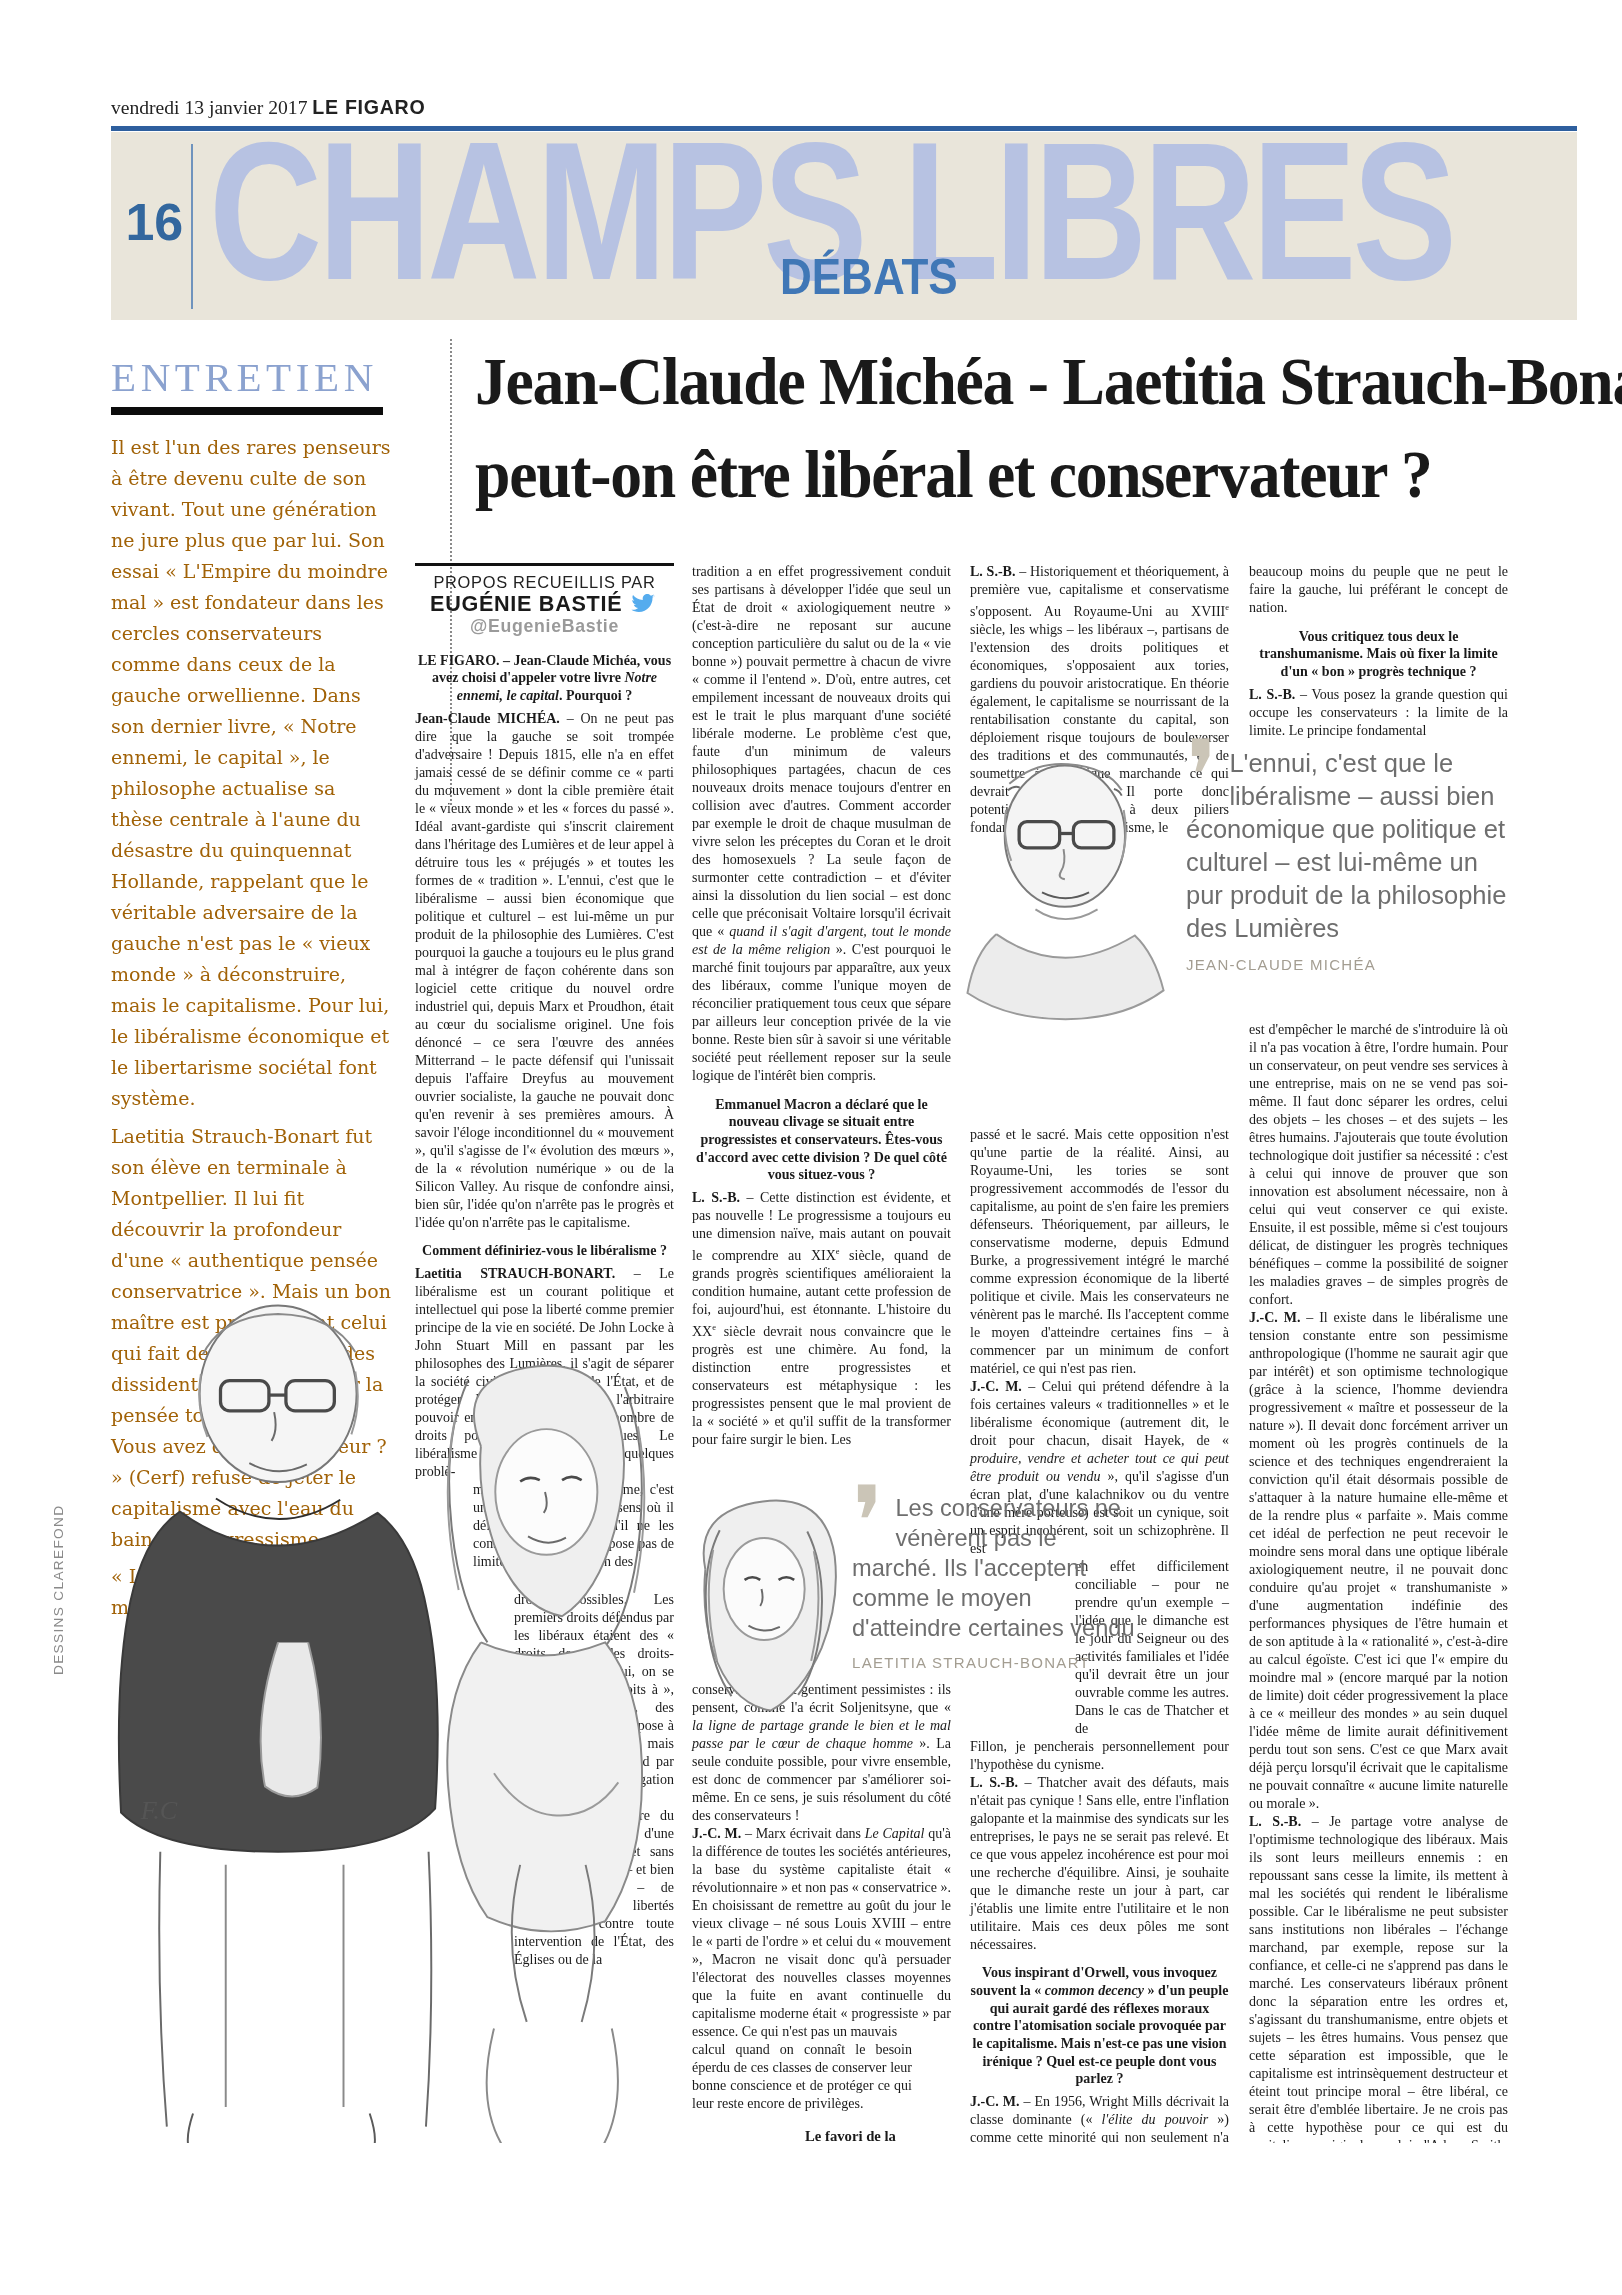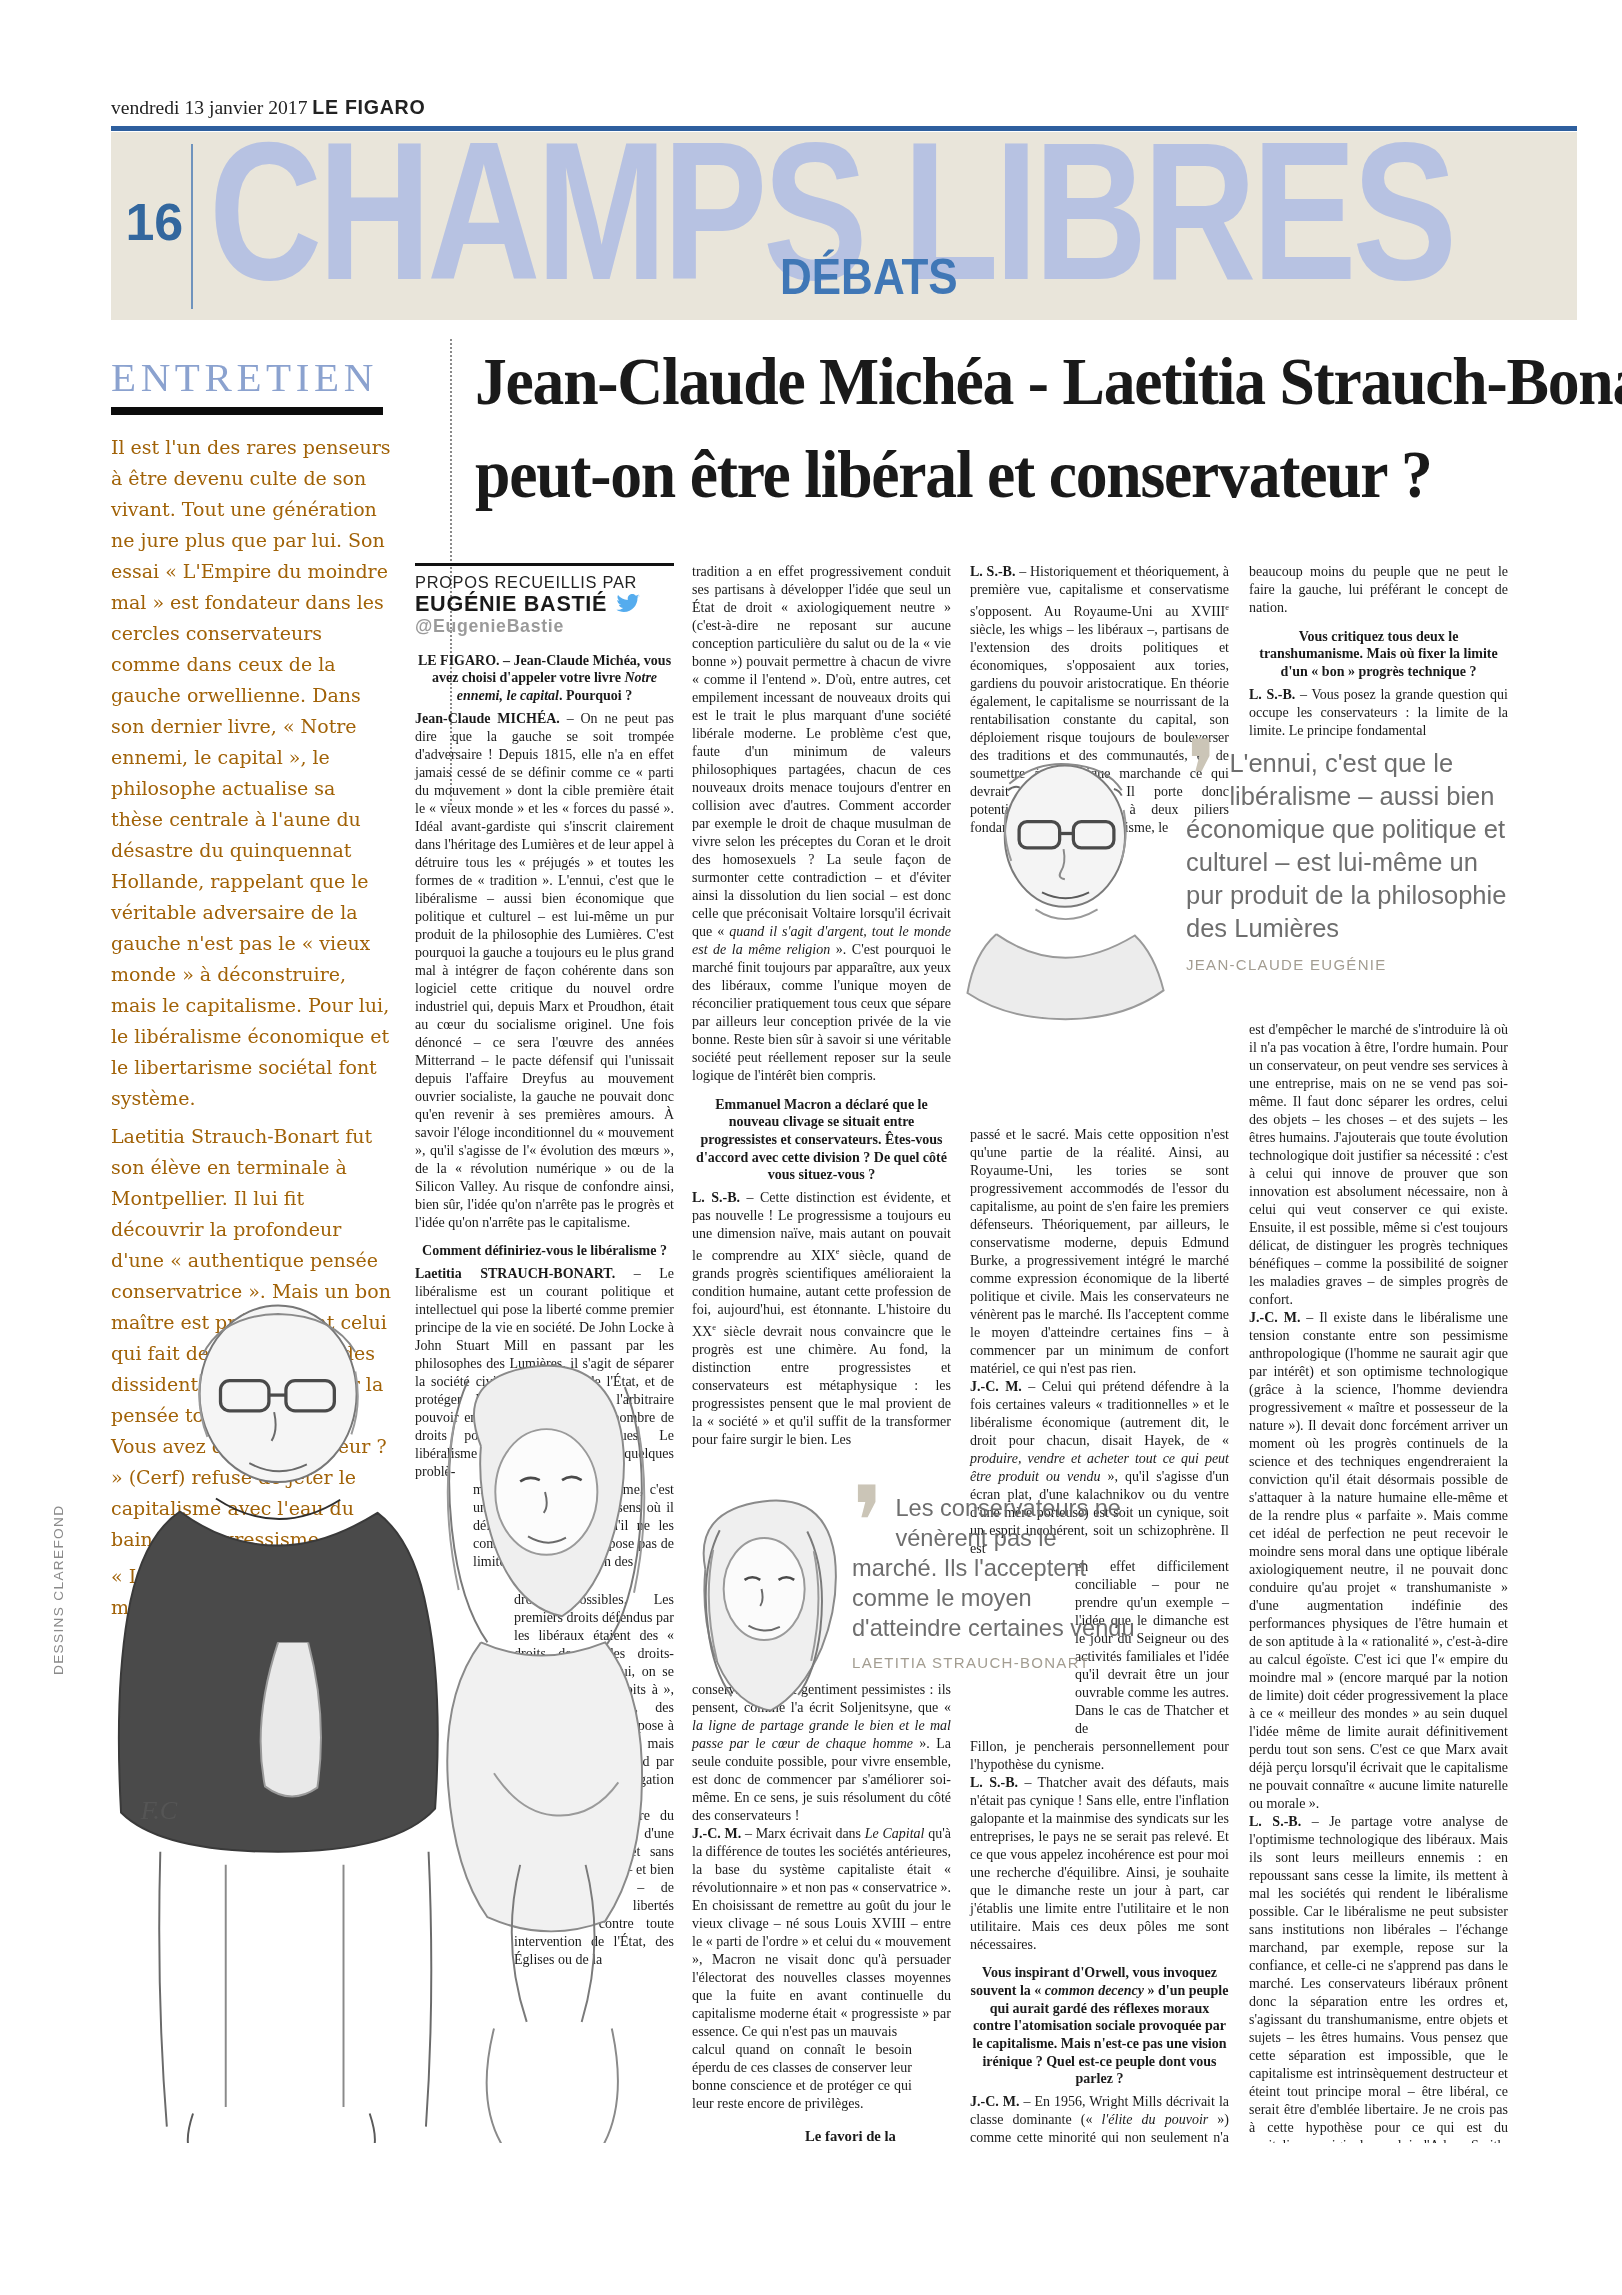--- a/index.html
+++ b/index.html
@@ -36,21 +36,21 @@
   .p b{font-weight:700;}
   .q{font-weight:700;margin:10.5px 0 5.2px 0;text-align:center;line-height:17.7px;}
   .sp{width:100%;}
   .indent1{margin-left:58px;}
   .narrowA{margin-left:99px;}
   .narrowB5{margin-right:39px;}
   .boldq{font-weight:700;margin-left:113px;margin-top:14.4px;width:143px;text-align:left;line-height:19px;font-size:14.7px;}
   .cIndent{margin-left:105px;}
   
   .byrule{height:2.6px;background:#111;margin-bottom:7.9px;}
-  .byline{font-family:"Liberation Sans",sans-serif;text-align:left;margin-bottom:17px;}
+  .byline{font-family:"Liberation Sans",sans-serif;text-align:center;margin-bottom:17px;}
   .by1{font-size:16.4px;color:#222;letter-spacing:0.7px;}
   .by2{font-size:21.6px;font-weight:700;letter-spacing:0.7px;margin-top:2.6px;}
   .handle{color:#9a9a9a;font-weight:700;font-size:17.7px;}
   .bird{display:inline-block;vertical-align:-2.6px;margin:0 3.9px 0 9.2px;}
   
   .pullq{position:absolute;font-family:"Liberation Sans",sans-serif;color:#6e6e6e;}
   .pq-mark{float:left;font-size:98px;line-height:59px;color:#cbc5b7;margin-right:11.8px;font-family:"DejaVu Sans",sans-serif;}
   .pq-text{font-size:25.5px;line-height:33px;font-weight:400;}
   .pq-attr{clear:both;padding-top:10.5px;font-size:15px;letter-spacing:1.3px;color:#a39d91;}
   #pqMichea{left:1186px;top:747px;width:326px;}
@@ -164,21 +164,21 @@
         <path d="M130 236 q36 18 72 0" stroke="#5a5a5a"></path>
         <path d="M60 300 q-34 30 -44 90 q60 40 150 40 q90 0 150 -44 q-14 -56 -44 -84 q-56 34 -106 34 q-54 0 -106 -36" fill="#ececec" stroke="#9a9a9a"></path>
         <path d="M120 262 q45 30 95 0" stroke="#9a9a9a"></path>
       </g>
     </svg>
   </div>
 
   <div class="pullq" id="pqMichea">
     <div class="pq-mark">❜</div>
     <div class="pq-text">L'ennui, c'est que le libéralisme – aussi bien économique que politique et culturel – est lui-même un pur produit de la philosophie des Lumières</div>
-    <div class="pq-attr">JEAN-CLAUDE EUGÉNIE</div>
+    <div class="pq-attr">JEAN-CLAUDE MICHÉA</div>
   </div>
 
   <div class="portrait" style="left:679px;top:1491px">
     <svg width="169" height="230" viewBox="0 0 258 352">
       <g fill="none" stroke="#7a7a7a" stroke-width="3">
         <path d="M40 120 q-18 -90 88 -104 q96 -12 110 84 q8 70 -20 140 q-30 70 -78 96 q-60 -10 -88 -90 q-18 -60 -12 -126" fill="#efefef" stroke="#8a8a8a"></path>
         <ellipse cx="130" cy="150" rx="62" ry="78" fill="#fbfbfb" stroke="#9a9a9a"></ellipse>
         <path d="M100 136 q12 -8 24 0 M152 136 q12 -8 24 0" stroke="#4a4a4a" stroke-width="4"></path>
         <path d="M126 150 q4 18 -2 26 M106 206 q24 14 48 2" stroke="#6a6a6a"></path>
         <path d="M62 60 q-30 60 -18 150 q8 66 36 104 M196 62 q30 60 20 150 q-8 66 -34 100" stroke="#7a7a7a"></path>

